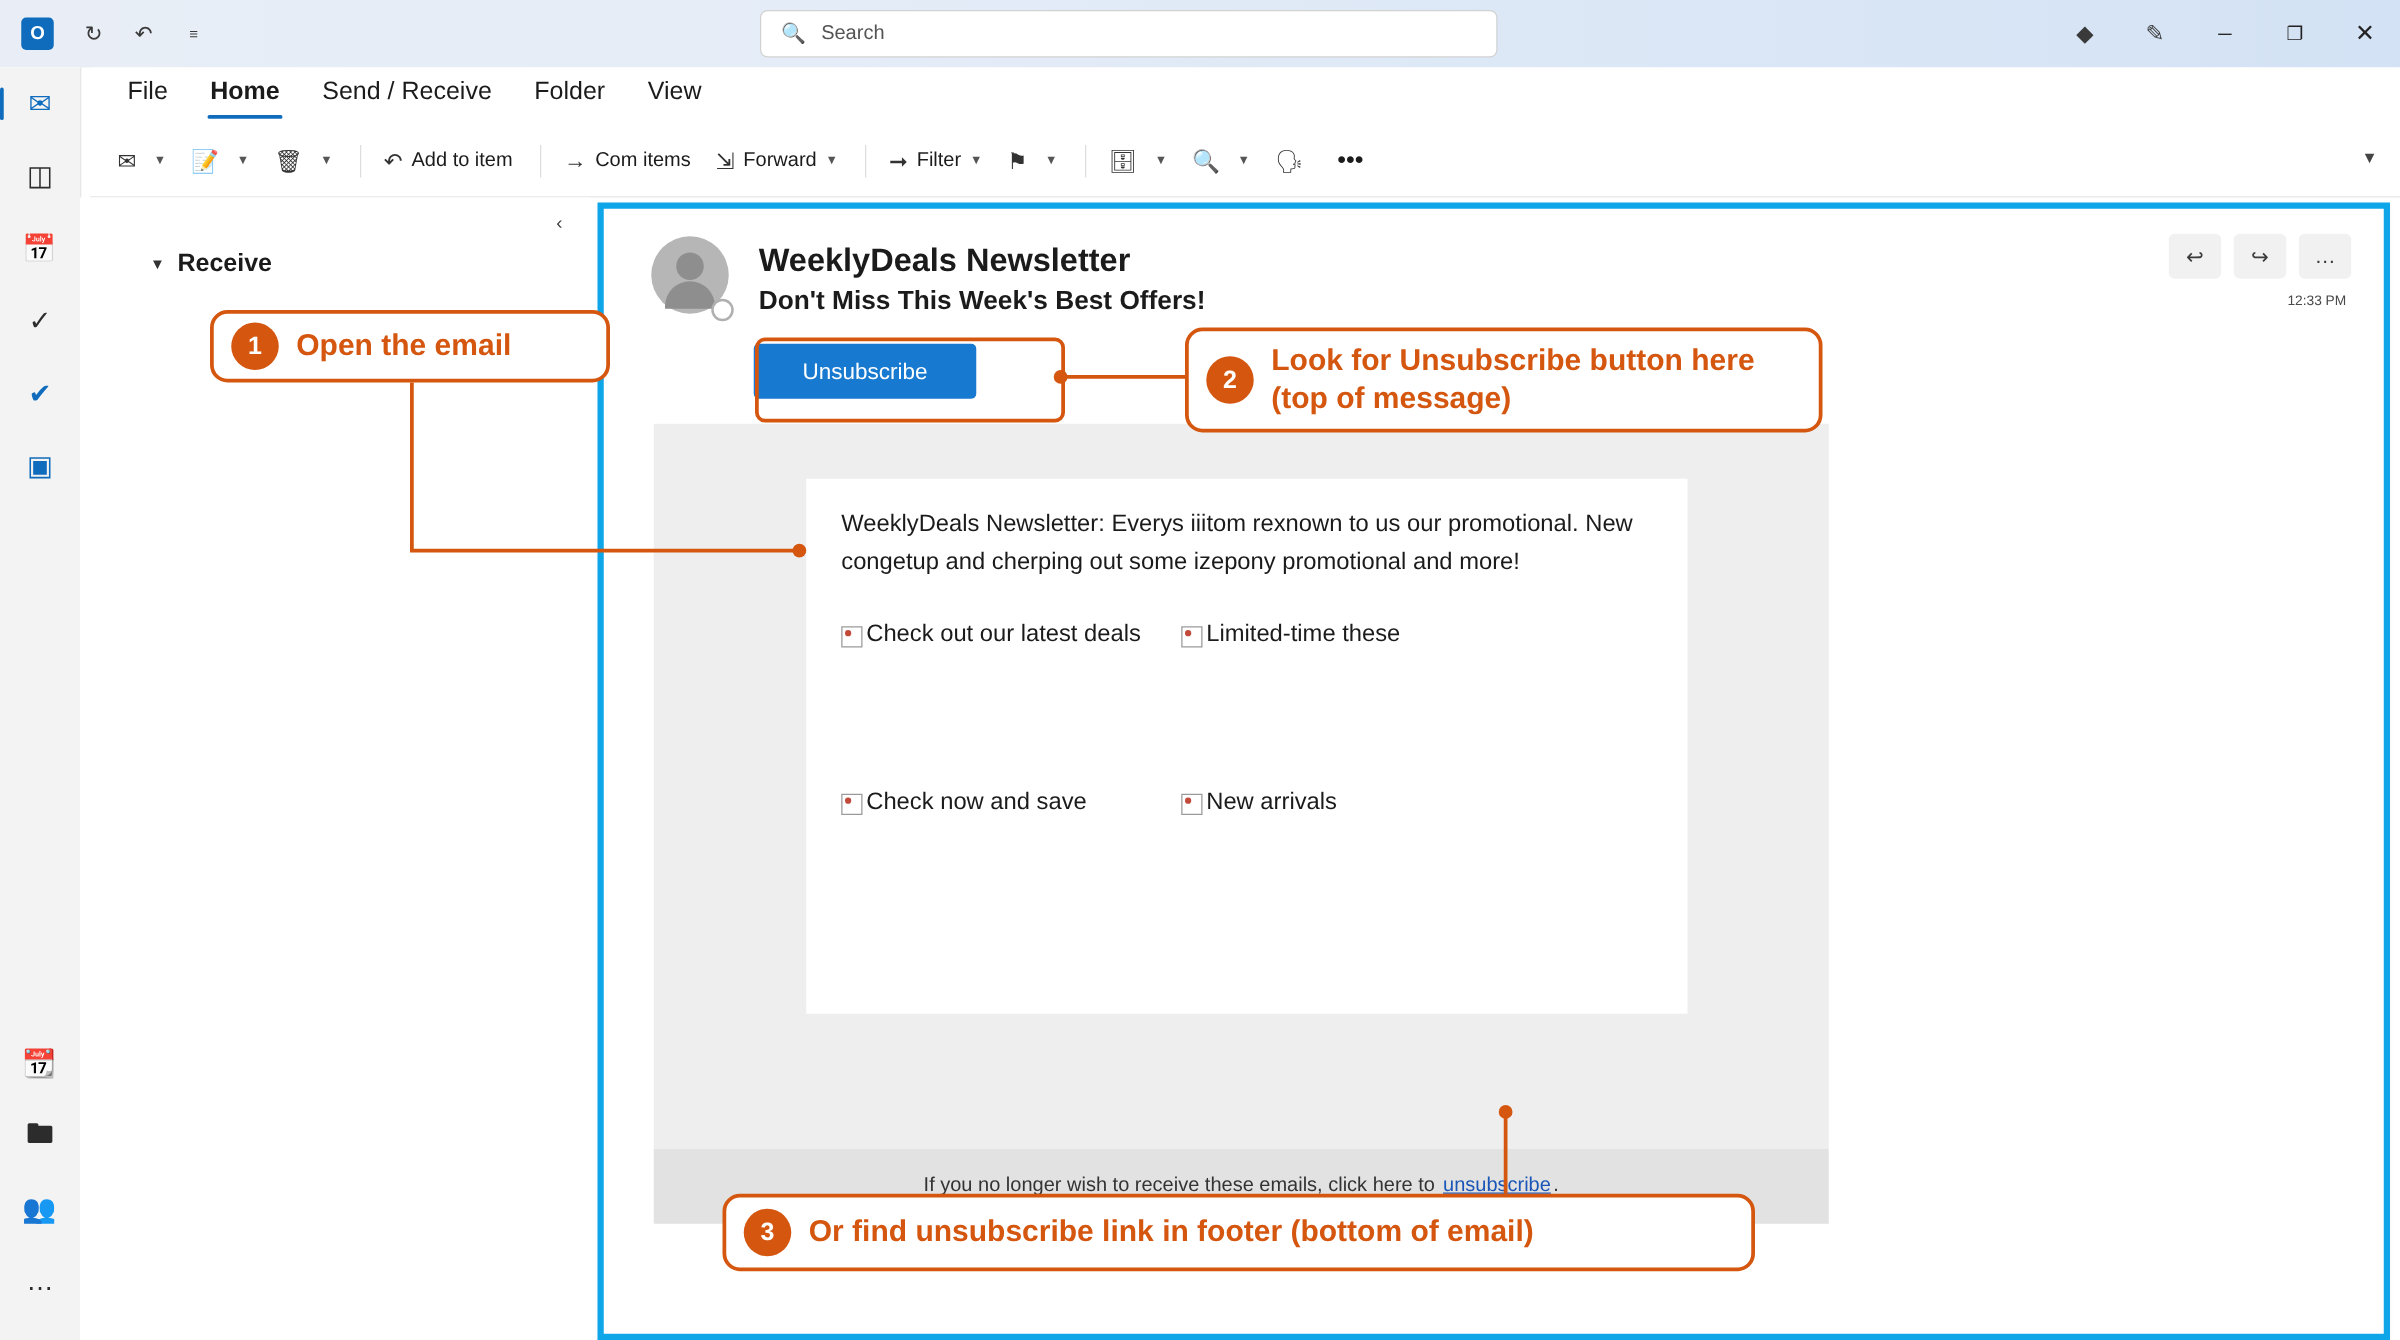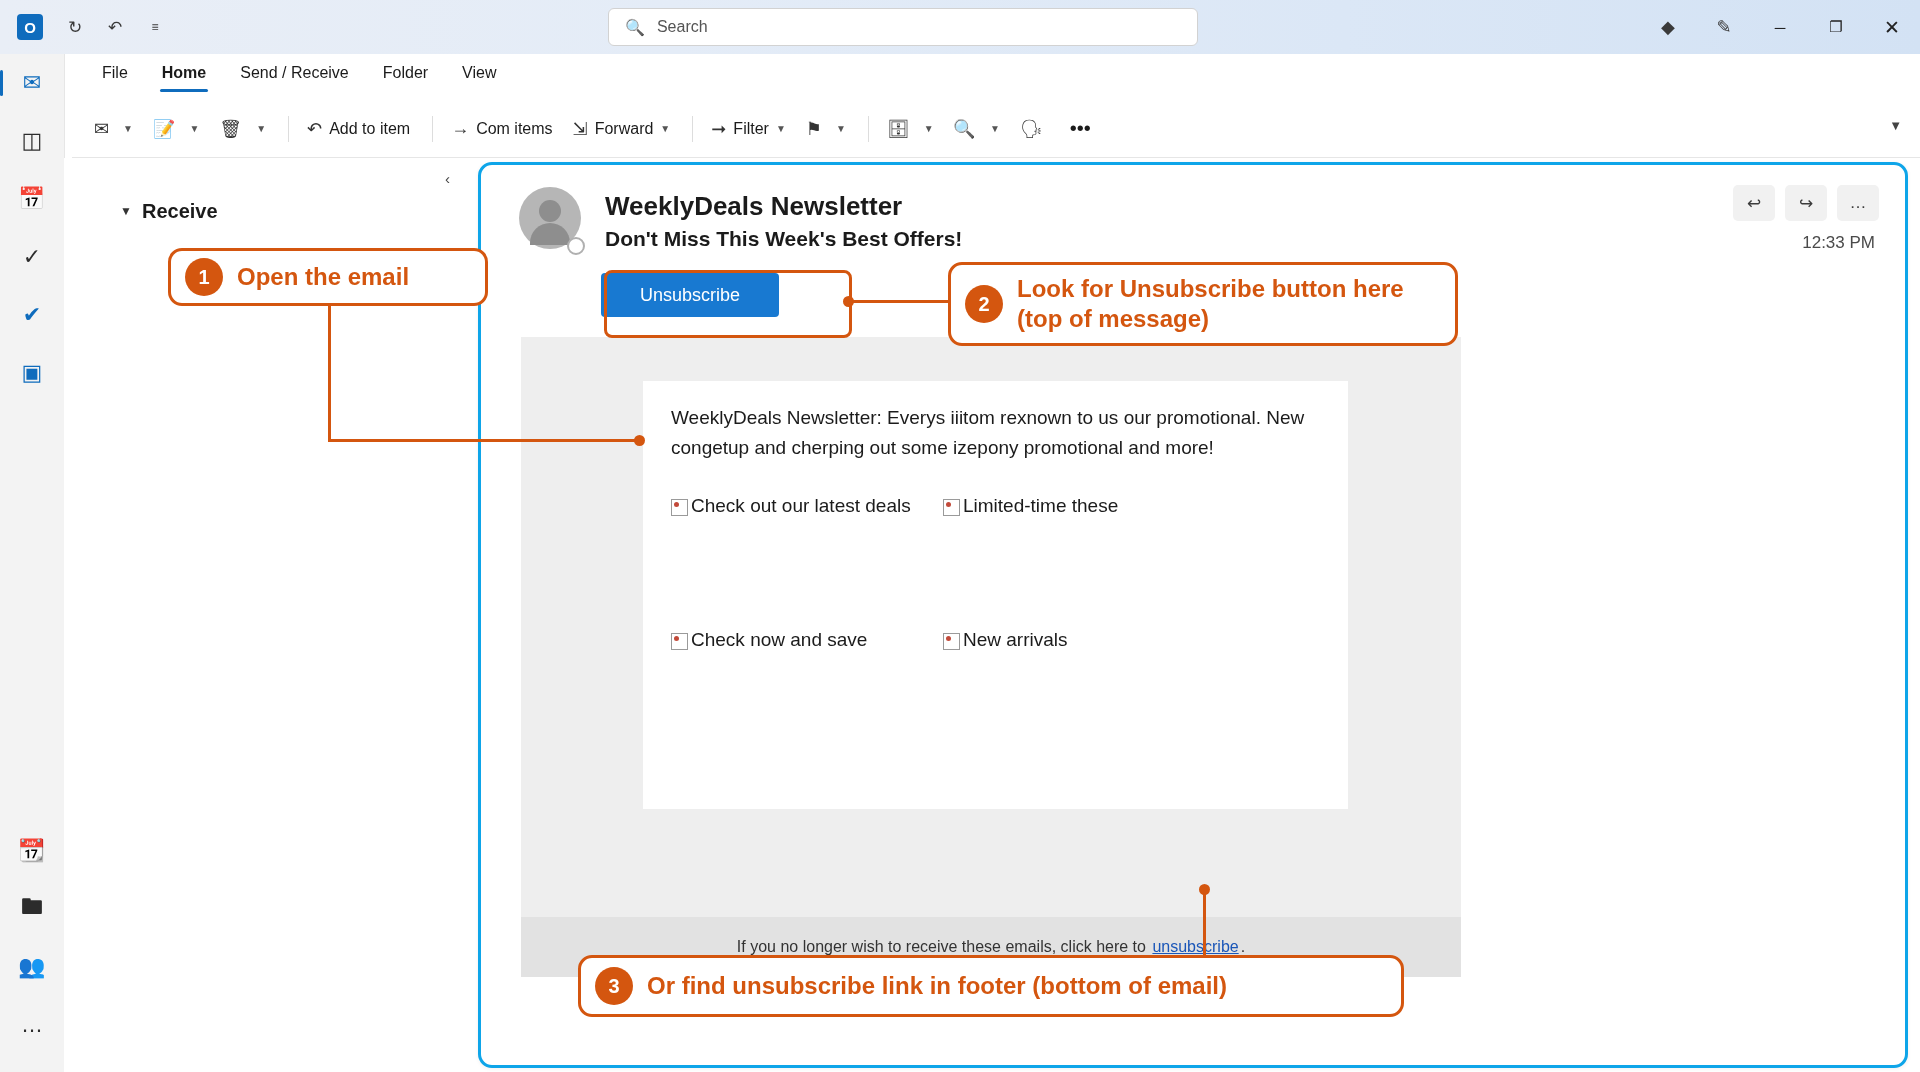--- a/index.html
+++ b/index.html
@@ -107,21 +107,21 @@
   .ribbon-tabs {
     position: absolute;
     top: 54px; left: 72px;
     width: 1848px;
     height: 38px;
     background: #ffffff;
     display: flex;
     align-items: center;
     padding-left: 18px;
     box-sizing: border-box;
-    font-size: 16px;
+    font-size: 20px;
   }
   .rtab {
     padding: 4px 12px;
     margin-right: 10px;
     color: #1b1b1b;
     position: relative;
   }
   .rtab.active {
     font-weight: bold;
   }
@@ -245,22 +245,22 @@
     color: #333;
   }
 
   
   .readpane {
     position: absolute;
     top: 162px; left: 478px;
     width: 1424px;
     height: 900px;
     background: #ffffff;
-    border: 3px solid #0ea5e9;
-    border-radius: 14px;
+    border: 5px solid #0ea5e9;
+    border-radius: 0;
     box-shadow: 0 1px 4px rgba(0,0,0,0.06);
     overflow: hidden;
   }
   .avatar {
     position: absolute;
     top: 22px; left: 38px;
     width: 62px; height: 62px;
     border-radius: 50%;
     background: #b6b6b6;
   }
@@ -316,21 +316,21 @@
     border-radius: 5px;
     display: flex;
     align-items: center;
     justify-content: center;
     font-size: 17px;
     color: #3c3c3c;
   }
   .mail-time {
     position: absolute;
     top: 68px; right: 30px;
-    font-size: 17px;
+    font-size: 11px;
     color: #4a4a4a;
     margin-left: 32px;
   }
   .unsub-button {
     position: absolute;
     top: 108px; left: 120px;
     width: 178px; height: 44px;
     background: #1879d1;
     color: #ffffff;
     font-size: 18px;

